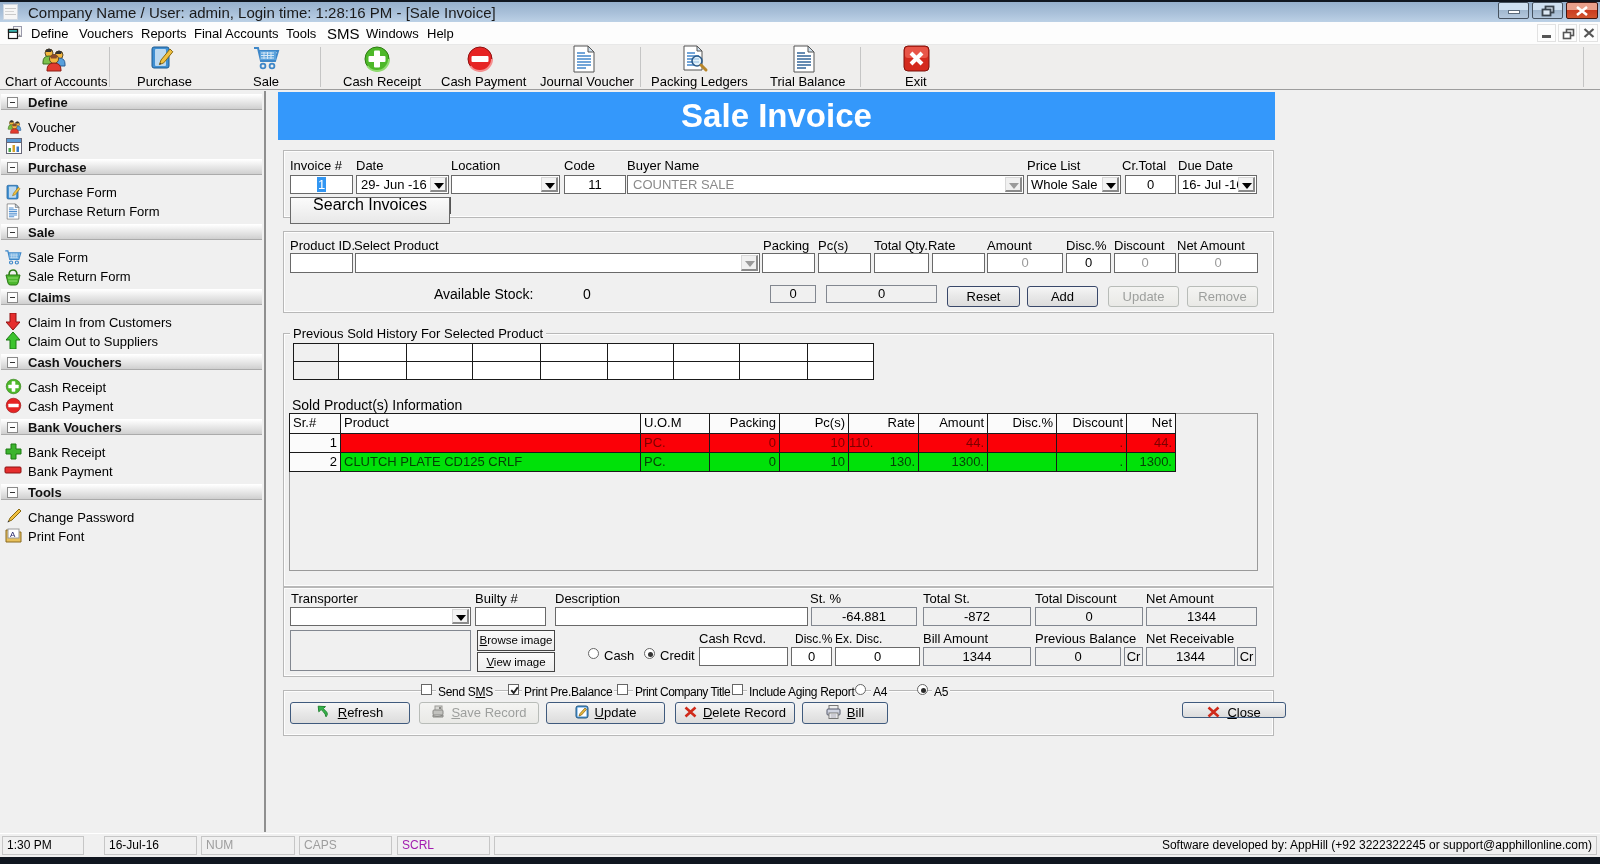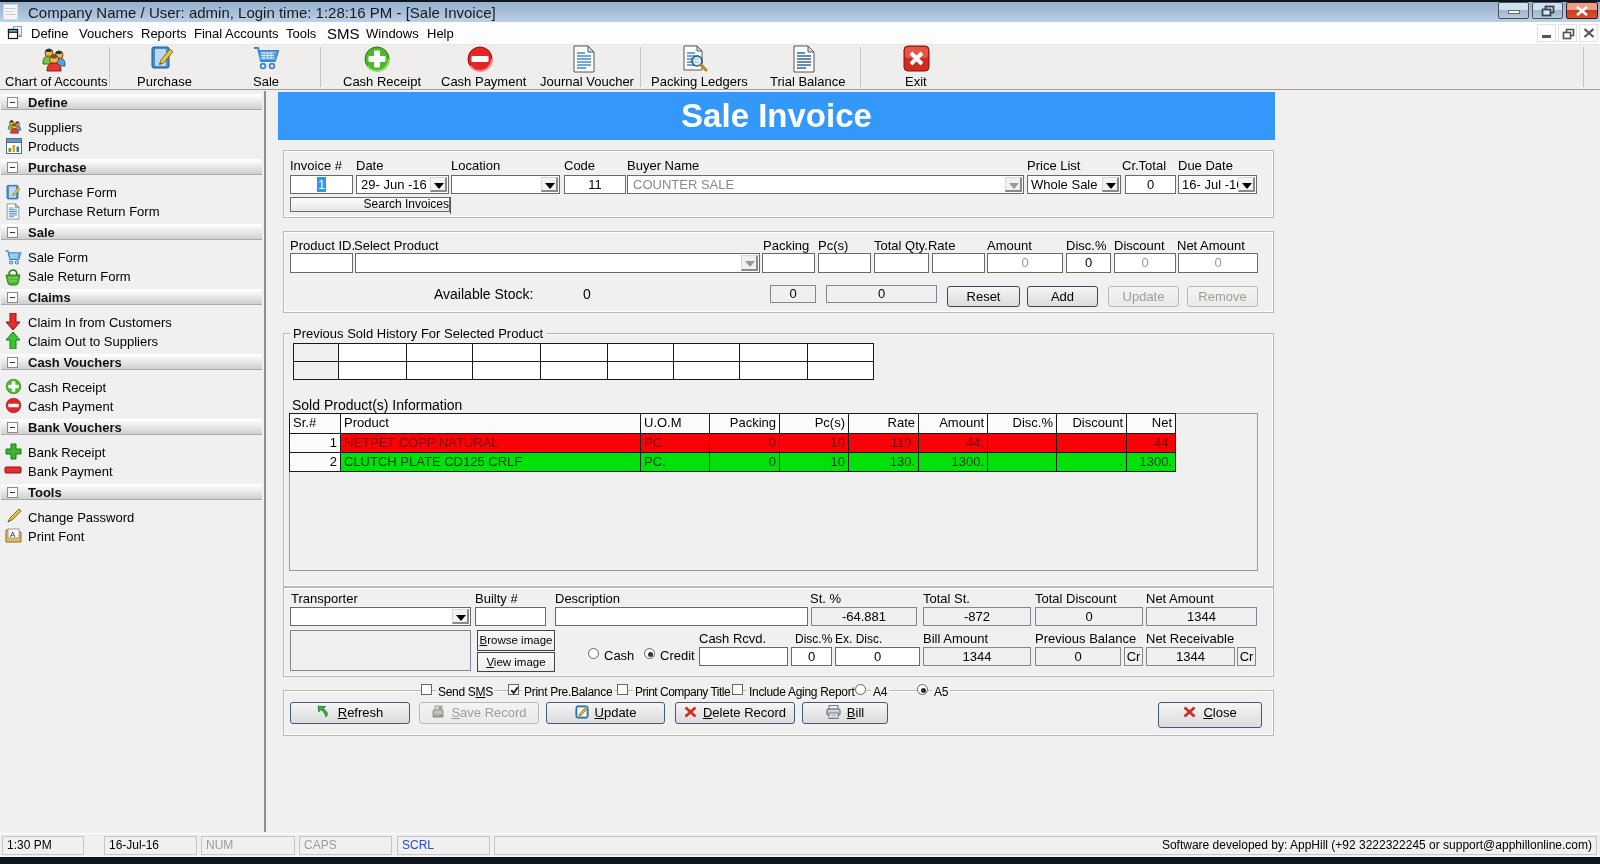--- a/index.html
+++ b/index.html
@@ -174,21 +174,21 @@
         <circle cx="9" cy="7" r="4" fill="#f5b73d" stroke="#5a4a28"></circle>
         <path d="M6 4 a4 4 0 0 1 6 0 l-1 2 -5 0z" fill="#333"></path>
         <path d="M3 16 q0 -6 6 -6 q6 0 6 6 l0 2 -12 0z" fill="#7cc14a" stroke="#3c6e1e"></path>
         <circle cx="19" cy="9" r="4" fill="#f5b73d" stroke="#5a4a28"></circle>
         <path d="M16 6 a4 4 0 0 1 6 0 l-1 2 -5 0z" fill="#333"></path>
         <path d="M13 18 q0 -6 6 -6 q6 0 6 6 l0 2 -12 0z" fill="#58a0dc" stroke="#2a5e96"></path>
         <circle cx="14" cy="13" r="4.5" fill="#f5b73d" stroke="#5a4a28"></circle>
         <path d="M10.5 10 a4.5 4.5 0 0 1 7 0 l-1 2.5 -5.5 0z" fill="#8a4a2a"></path>
         <path d="M7 24 q0 -7 7 -7 q7 0 7 7 l0 1 -14 0z" fill="#e23b2e" stroke="#8e1e14"></path>
       </svg>
-<div class="sbi" style="top:120px">Suppliers</div>
+<div class="sbi" style="top:120px">Voucher</div>
 <svg class="abs" style="left:6px;top:138px" width="16" height="16" viewBox="0 0 16 16">
         <rect x="0.5" y="0.5" width="15" height="15" fill="#fff" stroke="#667"></rect>
         <rect x="0.5" y="0.5" width="15" height="4" fill="#5a9ad4" stroke="#667"></rect>
         <rect x="2.5" y="10" width="2.5" height="4" fill="#4aa24a"></rect>
         <rect x="6.5" y="7" width="2.5" height="7" fill="#d4a22a"></rect>
         <rect x="10.5" y="8.5" width="2.5" height="5.5" fill="#3a7ac4"></rect>
       </svg>
 <div class="sbi" style="top:139px">Products</div>
 
 <svg class="abs" style="left:5px;top:184px" width="17" height="17" viewBox="0 0 26 26">
@@ -278,21 +278,21 @@
 <div class="inp" style="left:290px;top:175px;width:63px;height:19px;text-align:center"><span style="background:#3296f2;color:#fff;padding:0 1px">1</span></div>
 <div class="inp" style="left:356px;top:175px;width:93px;height:19px;padding-left:4px">29- Jun -16<span class="dd"></span></div>
 <div class="inp" style="left:451px;top:175px;width:109px;height:19px">
       <span class="dd"></span>
     </div>
 <div class="inp" style="left:564px;top:175px;width:62px;height:19px;text-align:center">11</div>
 <div class="inp" style="left:627px;top:175px;width:397px;height:19px;padding-left:5px;color:#8a8a8a">COUNTER SALE<span class="dd dis" style="background:#f0f0f0"></span></div>
 <div class="inp" style="left:1027px;top:175px;width:94px;height:19px;padding-left:3px">Whole Sale<span class="dd"></span></div>
 <div class="inp" style="left:1125px;top:175px;width:51px;height:19px;text-align:center">0</div>
 <div class="inp" style="left:1178px;top:175px;width:79px;height:19px;padding-left:3px">16- Jul -16<span class="dd"></span></div>
-<div class="abs" style="left:290px;top:197px;width:160px;height:15px;background:linear-gradient(#fbfbfb,#e8e8e8);border:1px solid #6a6a6a;font-size:12px;text-align:right;line-height:13px">Search Invoices</div>
+<div class="abs" style="left:290px;top:197px;width:160px;height:27px;background:linear-gradient(#fbfbfb,#e8e8e8);border:1px solid #6a6a6a;font-size:16px;text-align:center;line-height:13px">Search Invoices</div>
 <div class="abs" style="left:450px;top:197px;width:1px;height:17px;background:#555"></div>
 <div class="gb" style="left:283px;top:231px;width:991px;height:82px"></div>
 <div class="lbl" style="left:290px;top:239px">Product ID.</div>
 <div class="lbl" style="left:354px;top:239px">Select Product</div>
 <div class="lbl" style="left:763px;top:239px">Packing</div>
 <div class="lbl" style="left:818px;top:239px">Pc(s)</div>
 <div class="lbl" style="left:874px;top:239px">Total Qty.Rate</div>
 <div class="lbl" style="left:987px;top:239px">Amount</div>
 <div class="lbl" style="left:1066px;top:239px">Disc.%</div>
 <div class="lbl" style="left:1114px;top:239px">Discount</div>
@@ -375,25 +375,24 @@
 <div class="abs" style="left:344px;width:296px;text-align:left;top:413px;font-size:13px;line-height:19px;color:#000;white-space:nowrap;overflow:hidden">Product</div>
 <div class="abs" style="left:644px;width:65px;text-align:left;top:413px;font-size:13px;line-height:19px;color:#000;white-space:nowrap;overflow:hidden">U.O.M</div>
 <div class="abs" style="left:710px;width:66px;text-align:right;top:413px;font-size:13px;line-height:19px;color:#000;white-space:nowrap;overflow:hidden">Packing</div>
 <div class="abs" style="left:780px;width:65px;text-align:right;top:413px;font-size:13px;line-height:19px;color:#000;white-space:nowrap;overflow:hidden">Pc(s)</div>
 <div class="abs" style="left:849px;width:66px;text-align:right;top:413px;font-size:13px;line-height:19px;color:#000;white-space:nowrap;overflow:hidden">Rate</div>
 <div class="abs" style="left:919px;width:65px;text-align:right;top:413px;font-size:13px;line-height:19px;color:#000;white-space:nowrap;overflow:hidden">Amount</div>
 <div class="abs" style="left:988px;width:65px;text-align:right;top:413px;font-size:13px;line-height:19px;color:#000;white-space:nowrap;overflow:hidden">Disc.%</div>
 <div class="abs" style="left:1057px;width:66px;text-align:right;top:413px;font-size:13px;line-height:19px;color:#000;white-space:nowrap;overflow:hidden">Discount</div>
 <div class="abs" style="left:1127px;width:45px;text-align:right;top:413px;font-size:13px;line-height:19px;color:#000;white-space:nowrap;overflow:hidden">Net</div>
 <div class="abs" style="left:290px;width:47px;text-align:right;top:433px;font-size:13px;line-height:19px;color:#000">1</div>
-<div class="abs" style="left:344px;width:296px;text-align:left;top:433px;font-size:13px;line-height:19px;color:#7c0000;white-space:nowrap;overflow:hidden">NETPET COPP NATURAL</div>
 <div class="abs" style="left:644px;width:65px;text-align:left;top:433px;font-size:13px;line-height:19px;color:#7c0000;white-space:nowrap;overflow:hidden">PC.</div>
 <div class="abs" style="left:710px;width:66px;text-align:right;top:433px;font-size:13px;line-height:19px;color:#7c0000;white-space:nowrap;overflow:hidden">0</div>
 <div class="abs" style="left:780px;width:65px;text-align:right;top:433px;font-size:13px;line-height:19px;color:#7c0000;white-space:nowrap;overflow:hidden">10</div>
-<div class="abs" style="left:849px;width:66px;text-align:right;top:433px;font-size:13px;line-height:19px;color:#7c0000;white-space:nowrap;overflow:hidden">110.</div>
+<div class="abs" style="left:849px;width:66px;top:433px;font-size:13px;line-height:19px;color:#7c0000;white-space:nowrap;overflow:hidden">110.</div>
 <div class="abs" style="left:919px;width:65px;text-align:right;top:433px;font-size:13px;line-height:19px;color:#7c0000;white-space:nowrap;overflow:hidden">44.</div>
 <div class="abs" style="left:1057px;width:66px;text-align:right;top:433px;font-size:13px;line-height:19px;color:#7c0000;white-space:nowrap;overflow:hidden">.</div>
 <div class="abs" style="left:1127px;width:45px;text-align:right;top:433px;font-size:13px;line-height:19px;color:#7c0000;white-space:nowrap;overflow:hidden">44.</div>
 <div class="abs" style="left:290px;width:47px;text-align:right;top:452px;font-size:13px;line-height:19px;color:#000">2</div>
 <div class="abs" style="left:344px;width:296px;text-align:left;top:452px;font-size:13px;line-height:19px;color:#063f06;white-space:nowrap;overflow:hidden">CLUTCH PLATE CD125 CRLF</div>
 <div class="abs" style="left:644px;width:65px;text-align:left;top:452px;font-size:13px;line-height:19px;color:#063f06;white-space:nowrap;overflow:hidden">PC.</div>
 <div class="abs" style="left:710px;width:66px;text-align:right;top:452px;font-size:13px;line-height:19px;color:#063f06;white-space:nowrap;overflow:hidden">0</div>
 <div class="abs" style="left:780px;width:65px;text-align:right;top:452px;font-size:13px;line-height:19px;color:#063f06;white-space:nowrap;overflow:hidden">10</div>
 <div class="abs" style="left:849px;width:66px;text-align:right;top:452px;font-size:13px;line-height:19px;color:#063f06;white-space:nowrap;overflow:hidden">130.</div>
 <div class="abs" style="left:919px;width:65px;text-align:right;top:452px;font-size:13px;line-height:19px;color:#063f06;white-space:nowrap;overflow:hidden">1300.</div>
@@ -473,26 +472,26 @@
       </svg><span class="u">U</span>pdate</div>
 <div class="btn" style="left:675px;top:702px;width:120px;height:22px;line-height:20px;border-color:#3f5a7d"><svg width="13" height="12" viewBox="0 0 13 12" style="vertical-align:-1px;margin-right:6px">
         <path d="M1.5 1.5 L11.5 10.5 M11.5 1.5 L1.5 10.5" stroke="#d02a1a" stroke-width="2.6"></path>
       </svg><span class="u">D</span>elete Record</div>
 <div class="btn" style="left:802px;top:702px;width:86px;height:22px;line-height:20px;border-color:#3f5a7d"><svg width="15" height="14" viewBox="0 0 15 14" style="vertical-align:-2px;margin-right:6px">
         <rect x="3" y="0.5" width="9" height="4" fill="#eee" stroke="#777"></rect>
         <rect x="1" y="4" width="13" height="6" rx="1" fill="#d0d4e2" stroke="#55586a"></rect>
         <rect x="3" y="8" width="9" height="5.5" fill="#fff" stroke="#777"></rect>
         <path d="M4.5 10 h6 M4.5 12 h6" stroke="#99a"></path>
       </svg><span class="u">B</span>ill</div>
-<div class="btn" style="left:1158px;top:702px;width:104px;height:26px;line-height:20px;border-color:#3f5a7d"><svg width="13" height="12" viewBox="0 0 13 12" style="vertical-align:-1px;margin-right:7px">
+<div class="btn" style="left:1182px;top:702px;width:104px;height:16px;line-height:20px;border-color:#3f5a7d"><svg width="13" height="12" viewBox="0 0 13 12" style="vertical-align:-1px;margin-right:7px">
         <path d="M1.5 1.5 L11.5 10.5 M11.5 1.5 L1.5 10.5" stroke="#d02a1a" stroke-width="2.6"></path>
       </svg><span class="u">C</span>lose</div>
 
 <div class="abs" style="left:0;top:833px;width:1600px;height:24px;background:#f0f0f0;border-top:1px solid #fff"></div>
 <div class="sbc" style="left:2px;width:82px">1:30 PM</div>
 <div class="sbc" style="left:104px;width:93px">16-Jul-16</div>
 <div class="sbc" style="left:201px;width:94px;color:#9d9d9d">NUM</div>
 <div class="sbc" style="left:299px;width:93px;color:#9d9d9d">CAPS</div>
-<div class="sbc" style="left:397px;width:93px;color:#1d4ed8">SCRL</div>
+<div class="sbc" style="left:397px;width:93px;color:#a21caf">SCRL</div>
 <div class="sbc" style="left:494px;width:1103px;text-align:right">Software developed by: AppHill (+92 3222322245 or support@apphillonline.com)</div>
 <div class="abs" style="left:0;top:857px;width:1600px;height:7px;background:#10161f"></div>
 
 </div>
 
 </body></html>

